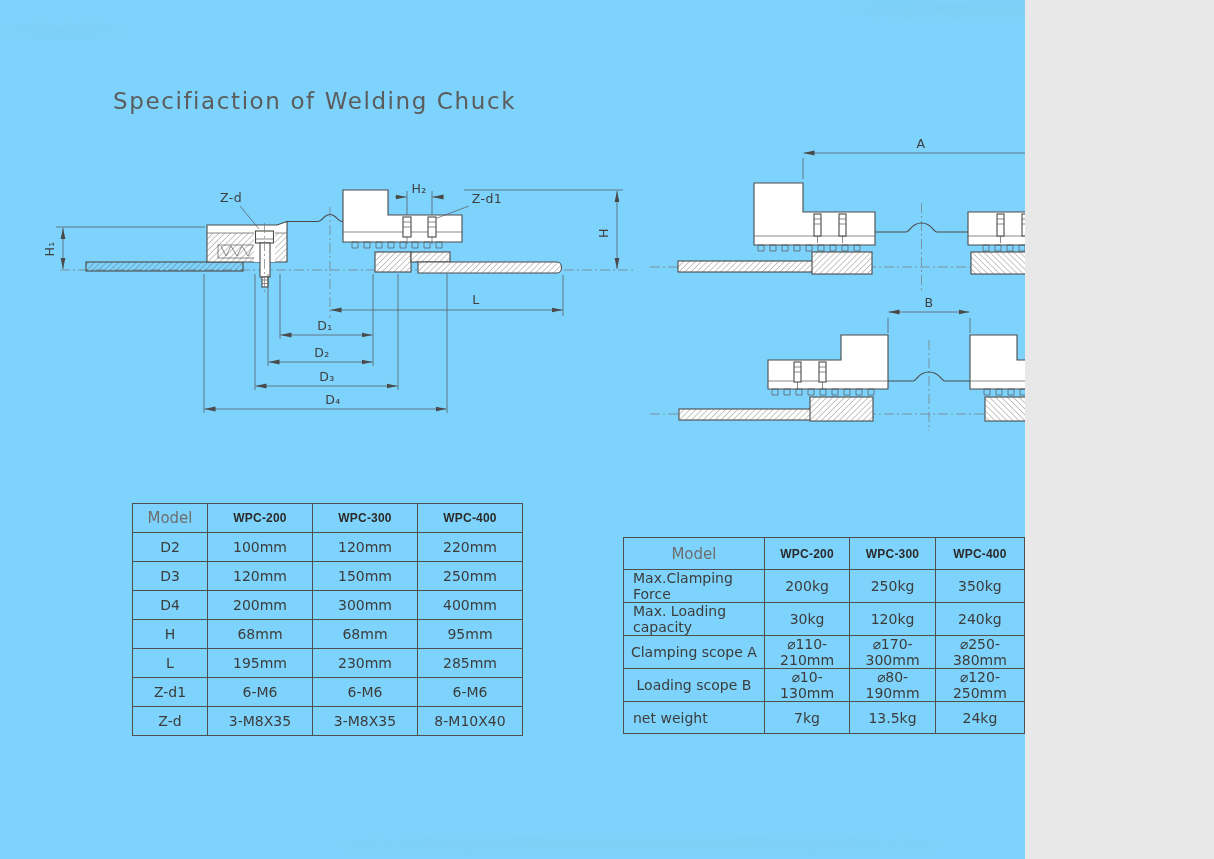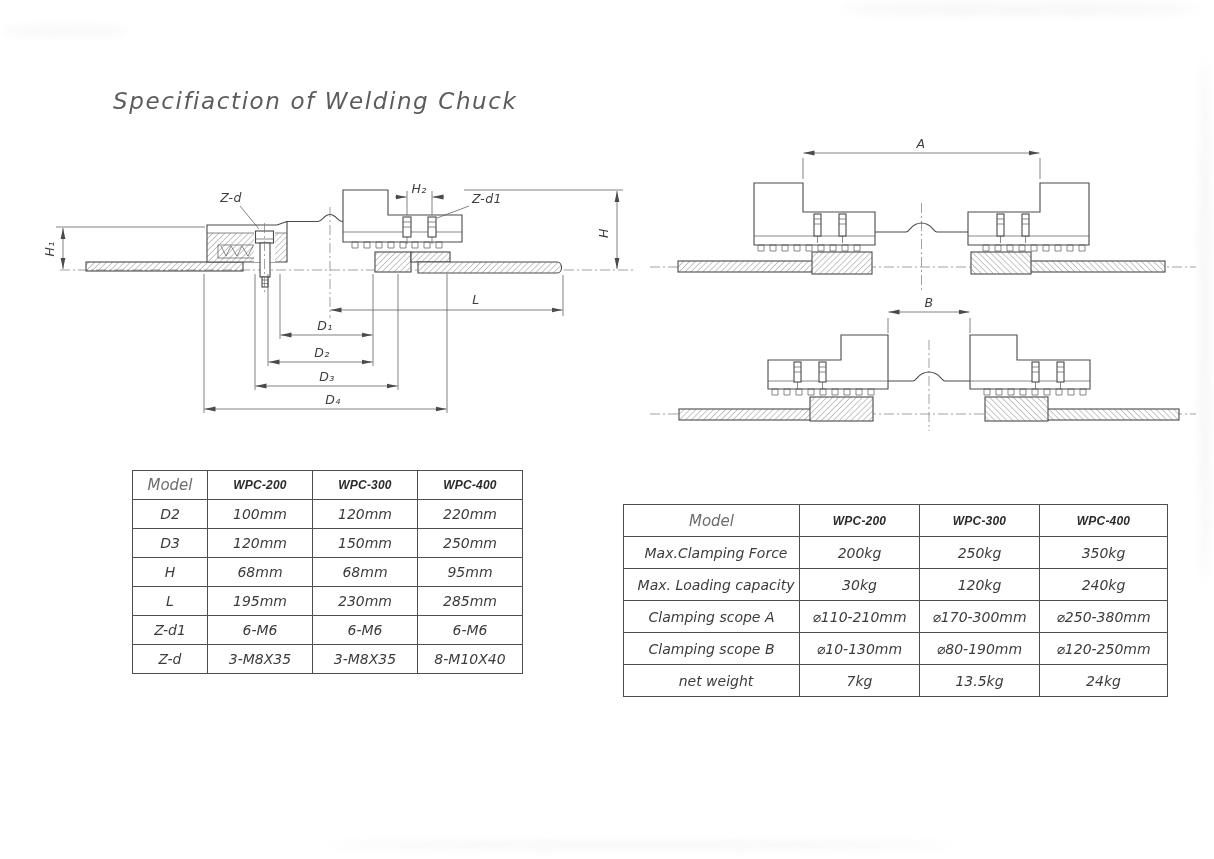--- a/index.html
+++ b/index.html
@@ -1,36 +1,36 @@
 <!DOCTYPE html>
 <html><head>
 <meta charset="utf-8">
 <style>
   html,body{margin:0;padding:0;background:#e8e8e8;}
-  .page{position:relative;width:1214px;height:859px;background:#ffffff;overflow:hidden;
-        font-family:"DejaVu Sans", sans-serif;font-style:italic;}
+  .page{position:relative;width:1025px;height:859px;background:#7dd3fc;overflow:hidden;
+        font-family:"DejaVu Sans", sans-serif;}
   .title{position:absolute;left:113px;top:88px;font-size:23px;letter-spacing:1.6px;
          color:#5c5c5c;font-weight:400;white-space:nowrap;}
   svg{position:absolute;overflow:visible;}
   .part{stroke:#4a4a4a;stroke-width:1.1;}
   .thin{stroke:#565656;stroke-width:0.7;fill:none;}
   .cl{stroke:#787878;stroke-width:0.7;stroke-dasharray:10 3 2 3;fill:none;}
   .ext{stroke:#5a5a5a;stroke-width:0.75;fill:none;}
   text.dim{font-family:"DejaVu Sans",sans-serif;font-size:12.5px;fill:#3e3e3e;
            text-anchor:middle;letter-spacing:0.4px;}
-  .tblwrap{position:absolute;}
+  .tblwrap{position:absolute;margin-top:33px;}
   table.tbl{border-collapse:collapse;table-layout:fixed;}
   table.tbl th,table.tbl td{border:1.5px solid #4f4f4f;text-align:center;
       font-size:14px;color:#3c3c3c;font-weight:400;padding:0;overflow:hidden;}
   table.tbl th.model{color:#6e6e6e;font-size:15px;font-weight:400;}
   table.tbl th.wpc{font-family:"Liberation Sans",sans-serif;font-weight:700;
       font-size:12px;color:#2b2b2b;letter-spacing:0.2px;}
   table.dims th,table.dims td{height:28px;}
   table.spec th,table.spec td{height:31px;}
-  table.spec td:first-child{text-align:center;padding-left:9px;}
+  table.spec td:first-child{text-align:left;padding-left:9px;}
   table.spec tbody tr:nth-child(3) td:first-child,
   table.spec tbody tr:nth-child(4) td:first-child{text-align:center;padding-left:0;}
   .streak{position:absolute;background:#9a9a9a;opacity:0.07;filter:blur(4px);
           border-radius:50%;pointer-events:none;}
 </style>
 </head>
 <body>
 
 <div class="page">
 
@@ -226,20 +226,26 @@
             <td>120mm</td>
             <td>220mm</td>
           </tr>
           <tr>
             <td>D3</td>
             <td>120mm</td>
             <td>150mm</td>
             <td>250mm</td>
           </tr>
           <tr>
+            <td>D4</td>
+            <td>200mm</td>
+            <td>300mm</td>
+            <td>400mm</td>
+          </tr>
+          <tr>
             <td>H</td>
             <td>68mm</td>
             <td>68mm</td>
             <td>95mm</td>
           </tr>
           <tr>
             <td>L</td>
             <td>195mm</td>
             <td>230mm</td>
             <td>285mm</td>
@@ -289,21 +295,21 @@
             <td>120kg</td>
             <td>240kg</td>
           </tr>
           <tr>
             <td>Clamping scope A</td>
             <td>⌀110-210mm</td>
             <td>⌀170-300mm</td>
             <td>⌀250-380mm</td>
           </tr>
           <tr>
-            <td>Clamping scope B</td>
+            <td>Loading scope B</td>
             <td>⌀10-130mm</td>
             <td>⌀80-190mm</td>
             <td>⌀120-250mm</td>
           </tr>
           <tr>
             <td>net weight</td>
             <td>7kg</td>
             <td>13.5kg</td>
             <td>24kg</td>
           </tr>

